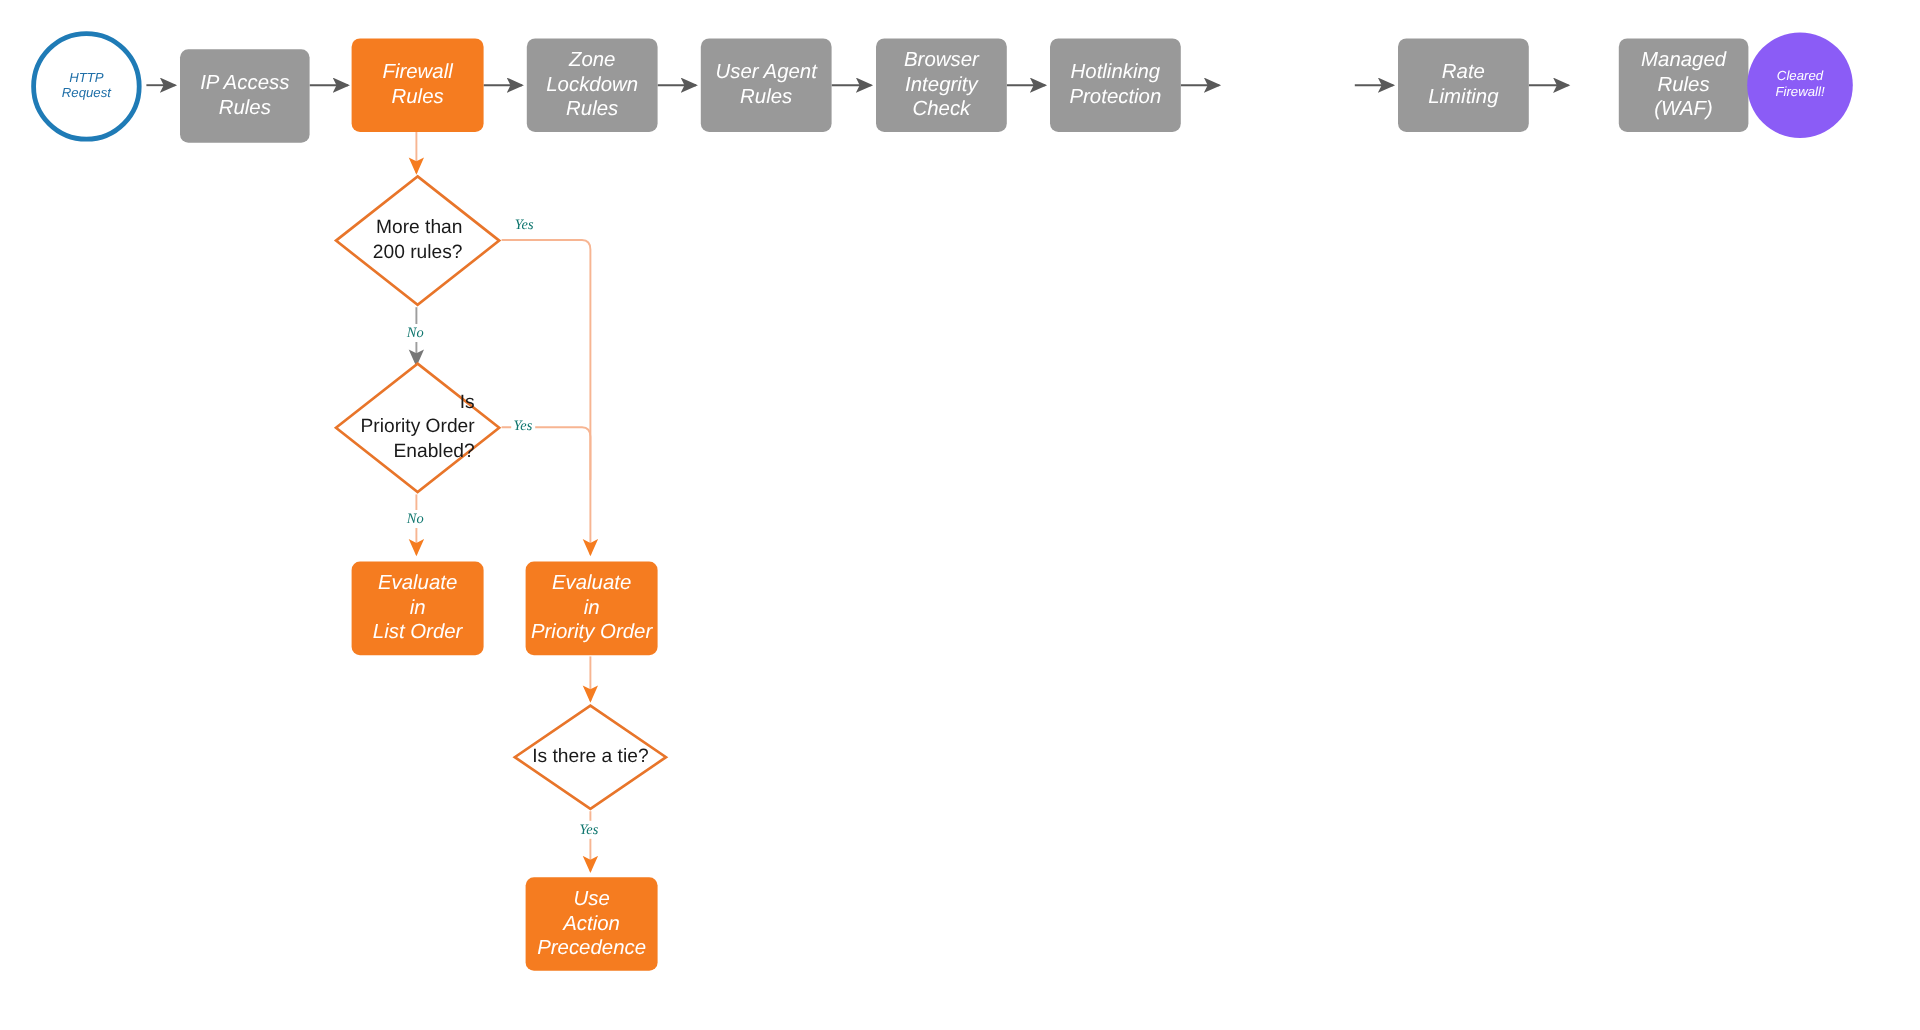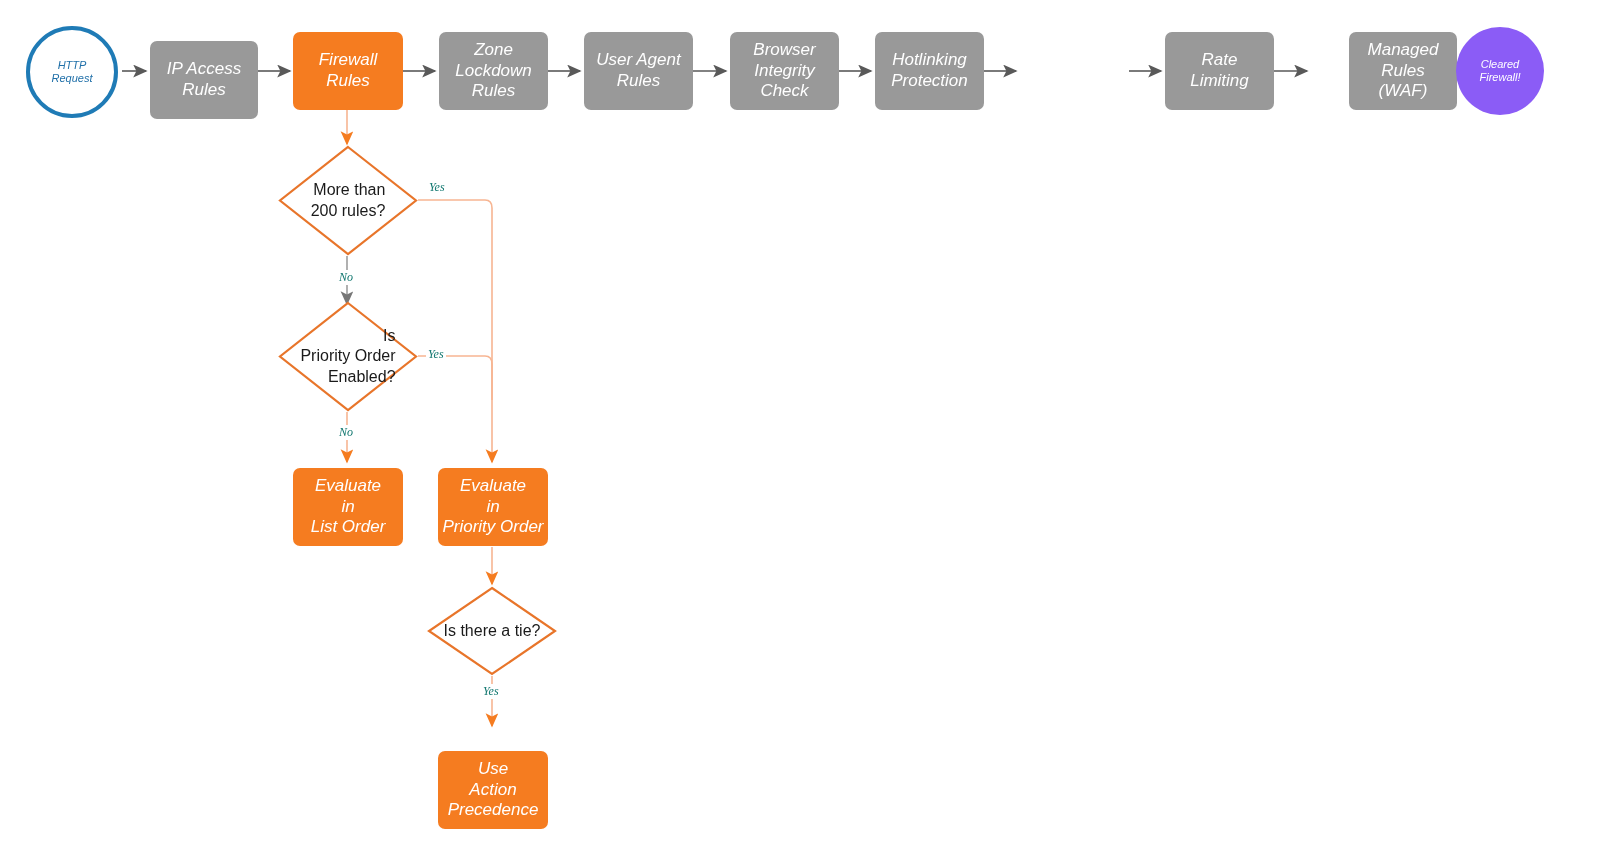--- a/index.html
+++ b/index.html
@@ -250,21 +250,21 @@
 in
 List Order</span>
   </div>
 
   <div class="node proc orange" style="left:438px; top:468px; width:110px; height:78px;">
     <span>Evaluate
 in
 Priority Order</span>
   </div>
 
-  <div class="node proc orange" style="left:438px; top:731px; width:110px; height:78px;margin-top:20px;">
+  <div class="node proc orange" style="left:438px; top:731px; width:110px; height:78px;">
     <span>Use
 Action
 Precedence</span>
   </div>
 
   <div class="edge-label" style="left:427px; top:180px;">Yes</div>
 
   <div class="edge-label" style="left:337px; top:270px;">No</div>
 
   <div class="edge-label" style="left:426px; top:347px;">Yes</div>

